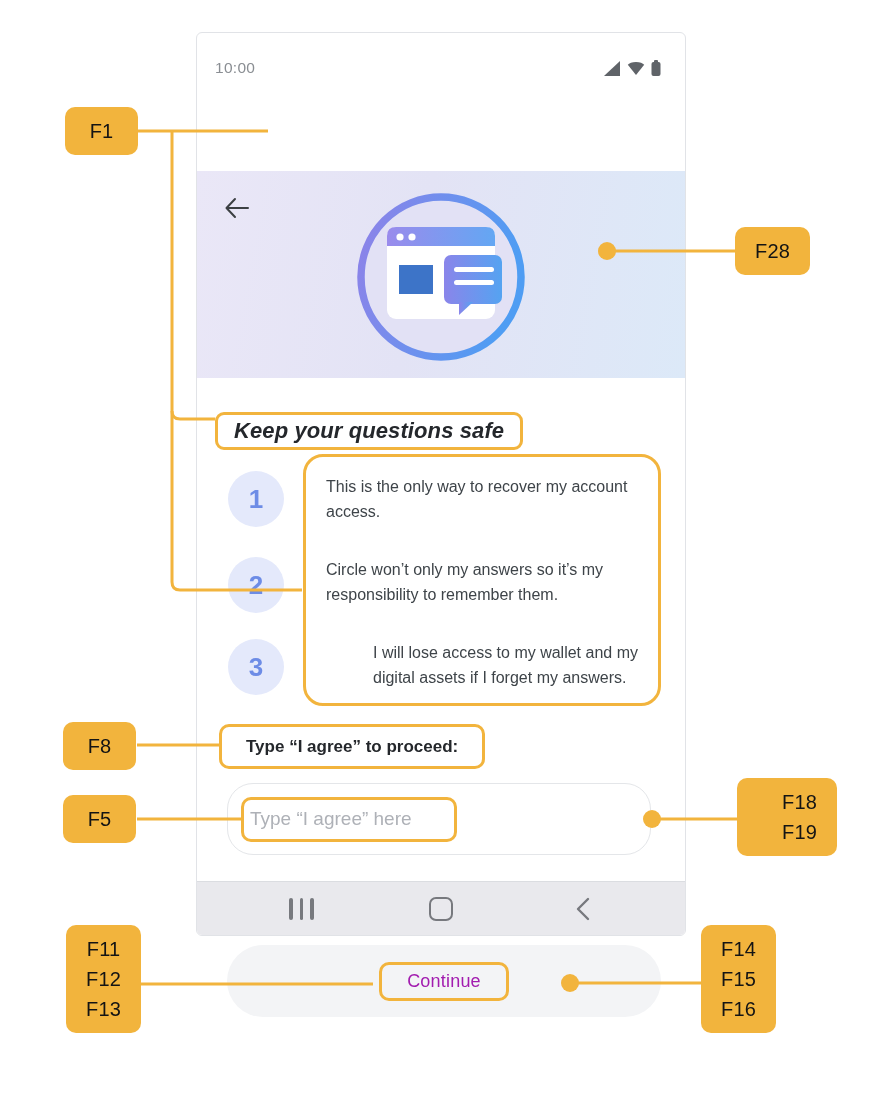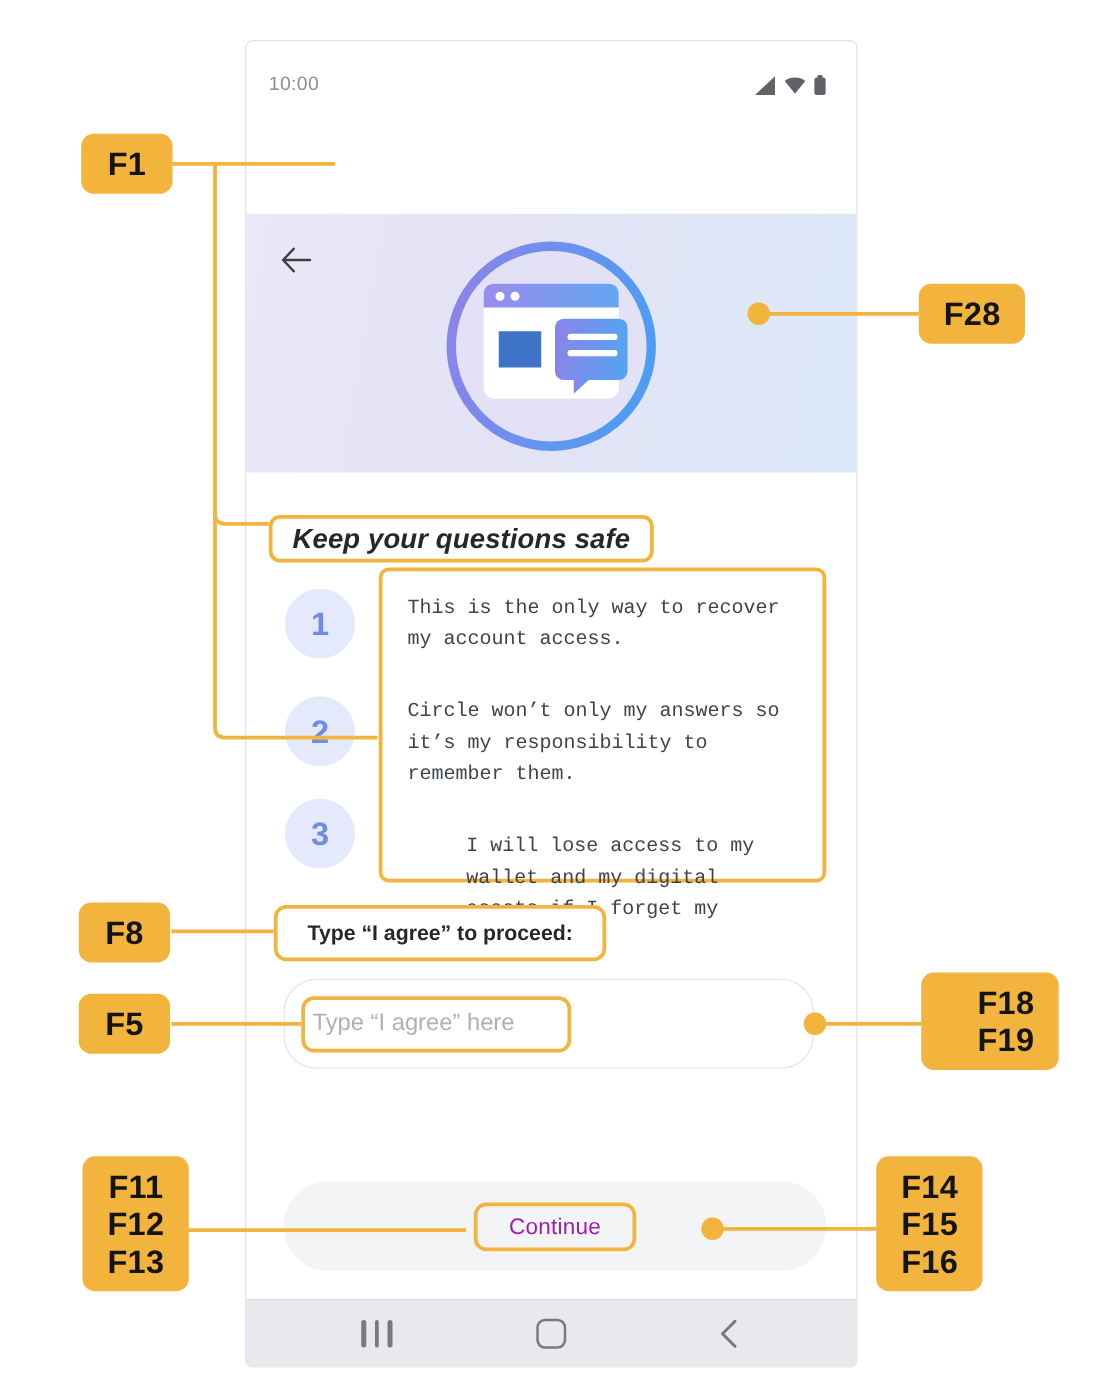--- a/index.html
+++ b/index.html
@@ -1,21 +1,21 @@
 <!DOCTYPE html>
 <html><head>
 <meta charset="utf-8">
 <style>
   * { margin:0; padding:0; box-sizing:border-box; }
   body { background:#ffffff; font-family:"Liberation Sans", sans-serif; }
   .canvas { position:relative; width:876px; height:1120px; background:#ffffff; overflow:hidden; }
 
   
   .phone {
-    position:absolute; left:196px; top:32px; width:490px; height:1062px;
+    position:absolute; left:196px; top:32px; width:490px; height:904px;
     background:#ffffff; border:1px solid #e1e3e7; border-radius:6px;
   }
   .statusbar { position:absolute; left:0; top:0; width:100%; height:48px; }
   .status-time { position:absolute; left:18px; top:26px; font-size:15.5px; color:#8a8e93; letter-spacing:.3px; }
   .status-icons { position:absolute; right:24px; top:28px; display:flex; gap:6px; align-items:flex-end; height:15px; }
 
   .appbar { position:absolute; left:0; top:76px; width:100%; height:56px; }
   .back-btn { position:absolute; left:27px; top:87px; width:26px; height:24px; z-index:7; cursor:pointer; }
   .title-box {
     position:absolute; left:70px; top:80px; height:35px;
@@ -40,23 +40,22 @@
 
   .steps { position:absolute; left:31px; top:421px; width:433px; height:252px; }
   .step-badge {
     position:absolute; left:0; width:56px; height:56px; border-radius:50%;
     background:#e4e9fb; color:#6d8ce6; font-size:26px; font-weight:700;
     display:flex; align-items:center; justify-content:center;
   }
   .badge-1 { top:17px; } .badge-2 { top:103px; } .badge-3 { top:185px; }
   .steps-box {
     position:absolute; left:75px; top:0; width:358px; height:252px;
-    border:3px solid #f2b43d; border-radius:8px; background:#ffffff;
+    border:3px solid #f2b43d; border-radius:20px; background:#ffffff;
     padding:17px 20px;
-    font-family:Liberation Mono, monospace;
   }
   .steps-box p { font-size:16px; line-height:25px; color:#3e4449; margin-bottom:33px; }
   .steps-box p:last-child { margin-bottom:0;margin-left:47px; }
 
   .agree-box {
     position:absolute; left:22px; top:691px; height:45px;
     display:inline-flex; align-items:center; padding:0 24px;
     border:3px solid #f2b43d; border-radius:10px; background:#ffffff;
   }
   .agree-text { font-size:17px; font-weight:700; color:#24272b; }
@@ -93,21 +92,21 @@
   .nav-home { position:absolute; left:232px; top:15px; width:24px; height:24px; border:2.5px solid #77797e; border-radius:7px; cursor:pointer; }
   .nav-back { position:absolute; left:378px; top:15px; width:16px; height:24px; cursor:pointer; }
 
   
   .connectors { position:absolute; left:0; top:0; width:876px; height:1120px; z-index:5; pointer-events:none; }
   .f-label {
     position:absolute; z-index:6; background:#f2b43d; border-radius:10px;
     display:inline-flex; flex-direction:column; align-items:center; justify-content:center;
     padding:9px 20px; min-width:73px;
   }
-  .f-label span { font-size:26px; line-height:30px; font-weight:700; color:#141414; letter-spacing:.2px; }
+  .f-label span { font-size:20px; line-height:30px; font-weight:400; color:#141414; letter-spacing:.2px; }
   .lbl-f1  { left:65px;  top:107px; }
   .lbl-f8  { left:63px;  top:722px; }
   .lbl-f5  { left:63px;  top:795px; }
   .lbl-f11 { left:66px;  top:925px; }
   .lbl-f28 { left:735px; top:227px; }
   .lbl-f18 { left:737px; top:778px;padding-left:45px; }
   .lbl-f14 { left:701px; top:925px; }
 </style>
 </head>
 <body>

